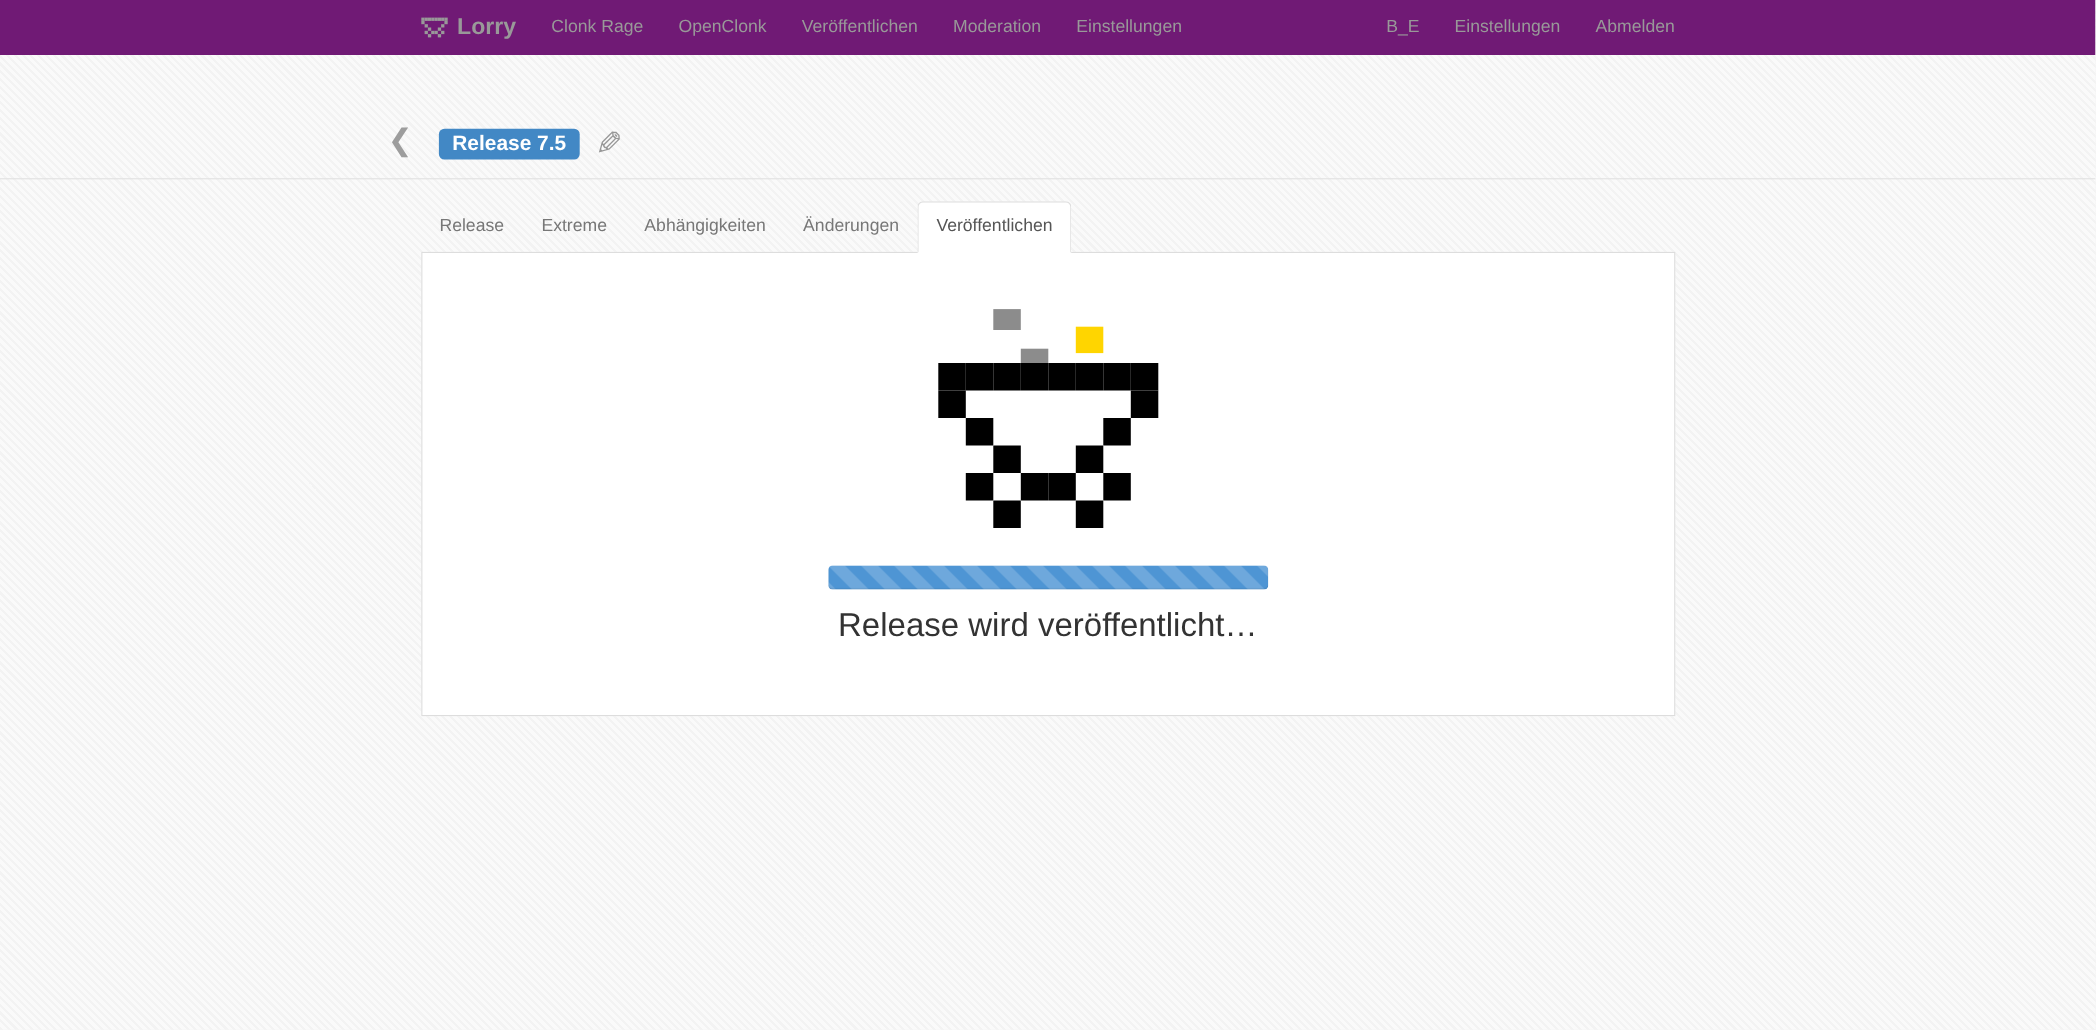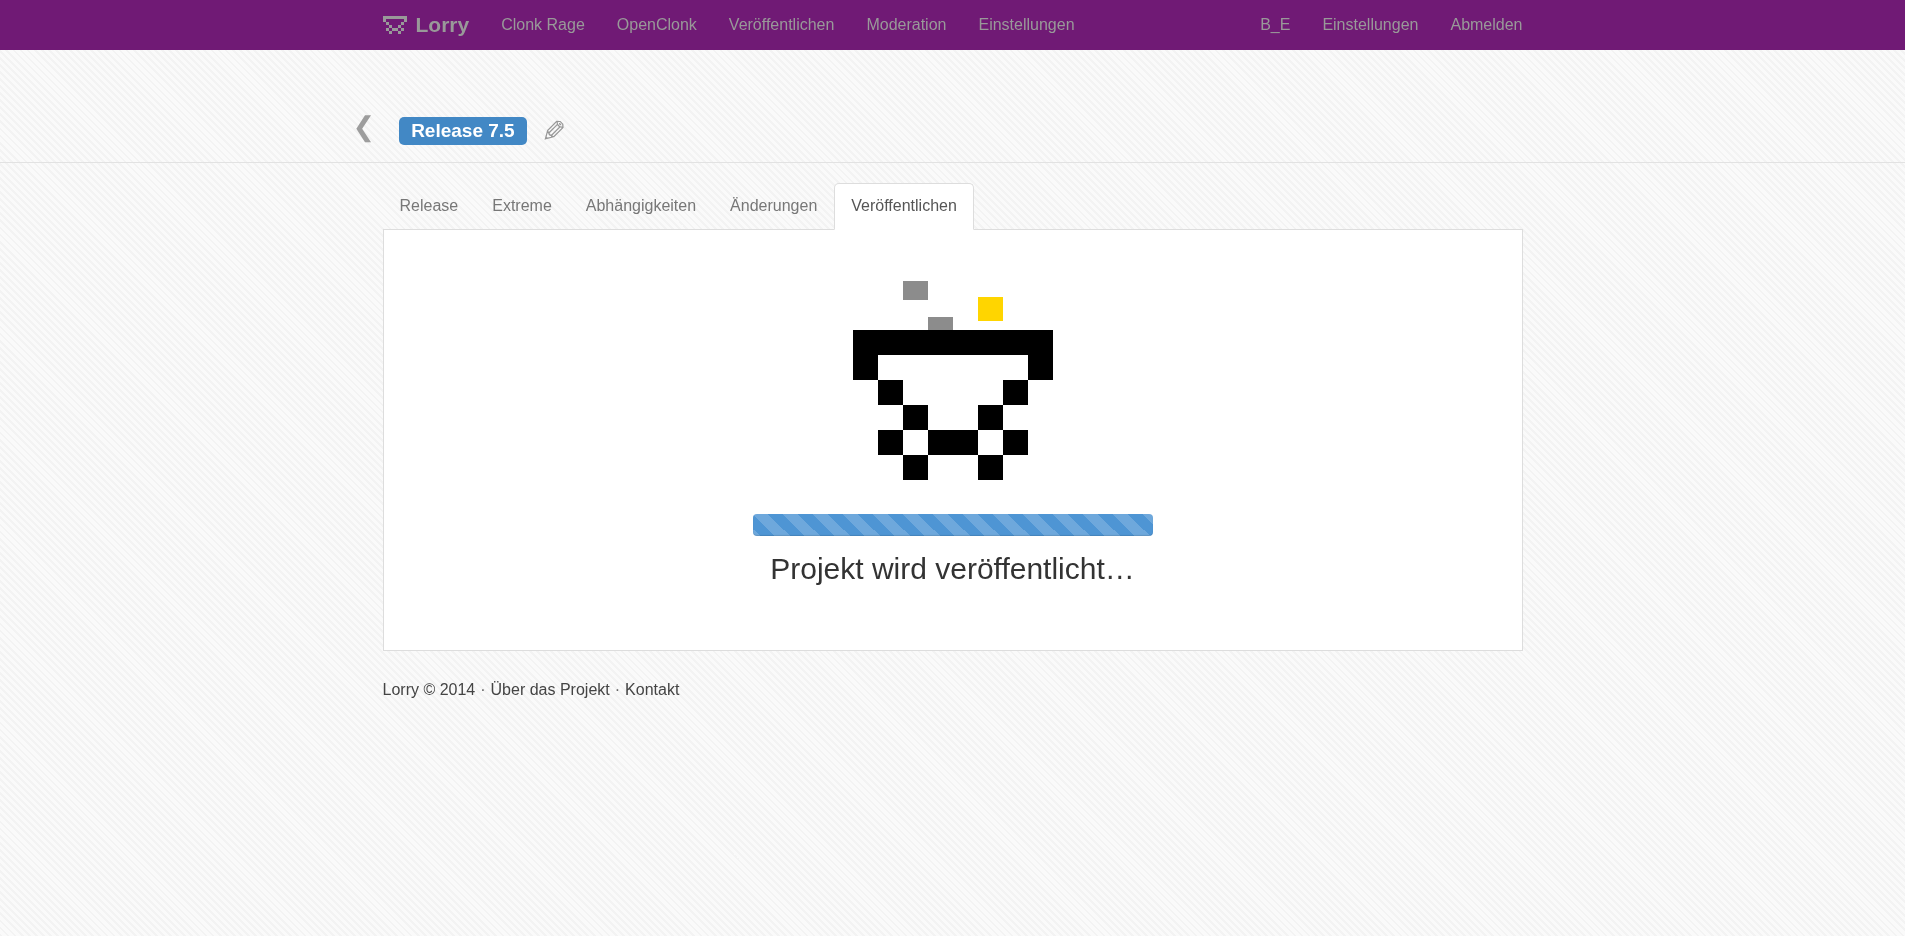--- a/index.html
+++ b/index.html
@@ -215,19 +215,16 @@
         <div class="cell" style="left: 125px; top: 174px; width: 25px; height: 25px; background: rgb(0, 0, 0);"></div>
         <div class="particle" style="left: 50px; top: 0px; width: 25px; height: 19px; background: rgb(140, 140, 140);"></div>
         <div class="particle" style="left: 125px; top: 16px; width: 25px; height: 24px; background: rgb(255, 213, 0);"></div>
         <div class="particle" style="left: 75px; top: 36px; width: 25px; height: 13px; background: rgb(140, 140, 140);"></div>
       </div>
 
     <div class="progress-track">
       <div class="progress-bar" id="progress-bar" style="width: 100%; background-color: rgb(78, 149, 212);"></div>
     </div>
 
-    <div class="status-text">Projekt wird veröffentlicht…</div>
+    <div class="status-text">Release wird veröffentlicht…</div>
   </div>
 
-  <div class="footer">
-    <span>Lorry © 2014</span><span class="sep">·</span><a>Über das Projekt</a><span class="sep">·</span><a>Kontakt</a>
-  </div>
 </main>
 
 </body></html>

